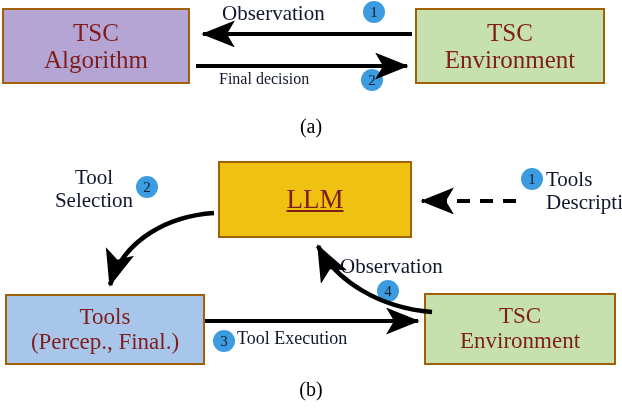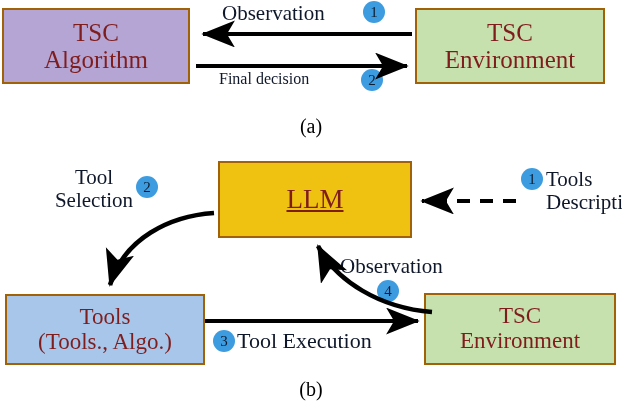--- a/index.html
+++ b/index.html
@@ -75,21 +75,21 @@
   #label-final-decision { left: 219px; top: 70px; font-size: 16px; }
   #label-tool-selection {
     left: 48px; top: 166px; font-size: 21px;
     text-align: center; width: 92px; white-space: normal;
   }
   #label-task-description {
     left: 546px; top: 168px; font-size: 21px;
     text-align: left; white-space: normal; width: 80px;
   }
   #label-observation-b { left: 340px; top: 255px; font-size: 21px; }
-  #label-tool-execution { left: 237px; top: 329px; font-size: 22px; }
+  #label-tool-execution { left: 237px; top: 329px; font-size: 18px; }
 
   .caption {
     position: absolute;
     font-size: 20px;
     text-align: center;
     width: 60px;
     color: #000;
   }
   #caption-a { left: 281px; top: 115px; }
   #caption-b { left: 281px; top: 378px; }
@@ -144,21 +144,21 @@
   <div class="badge" id="badge-2a">2</div>
 
   <div class="caption" id="caption-a">(a)</div>
 
   <div class="box" id="box-llm">
     <span class="line">LLM</span>
   </div>
 
   <div class="box" id="box-tools">
     <span class="line">Tools</span>
-    <span class="line">(Tools., Algo.)</span>
+    <span class="line">(Percep., Final.)</span>
   </div>
 
   <div class="box" id="box-tsc-environment-b">
     <span class="line">TSC</span>
     <span class="line">Environment</span>
   </div>
 
   <div class="label" id="label-tool-selection">
     <span class="line">Tool</span>
     <span class="line">Selection</span>

